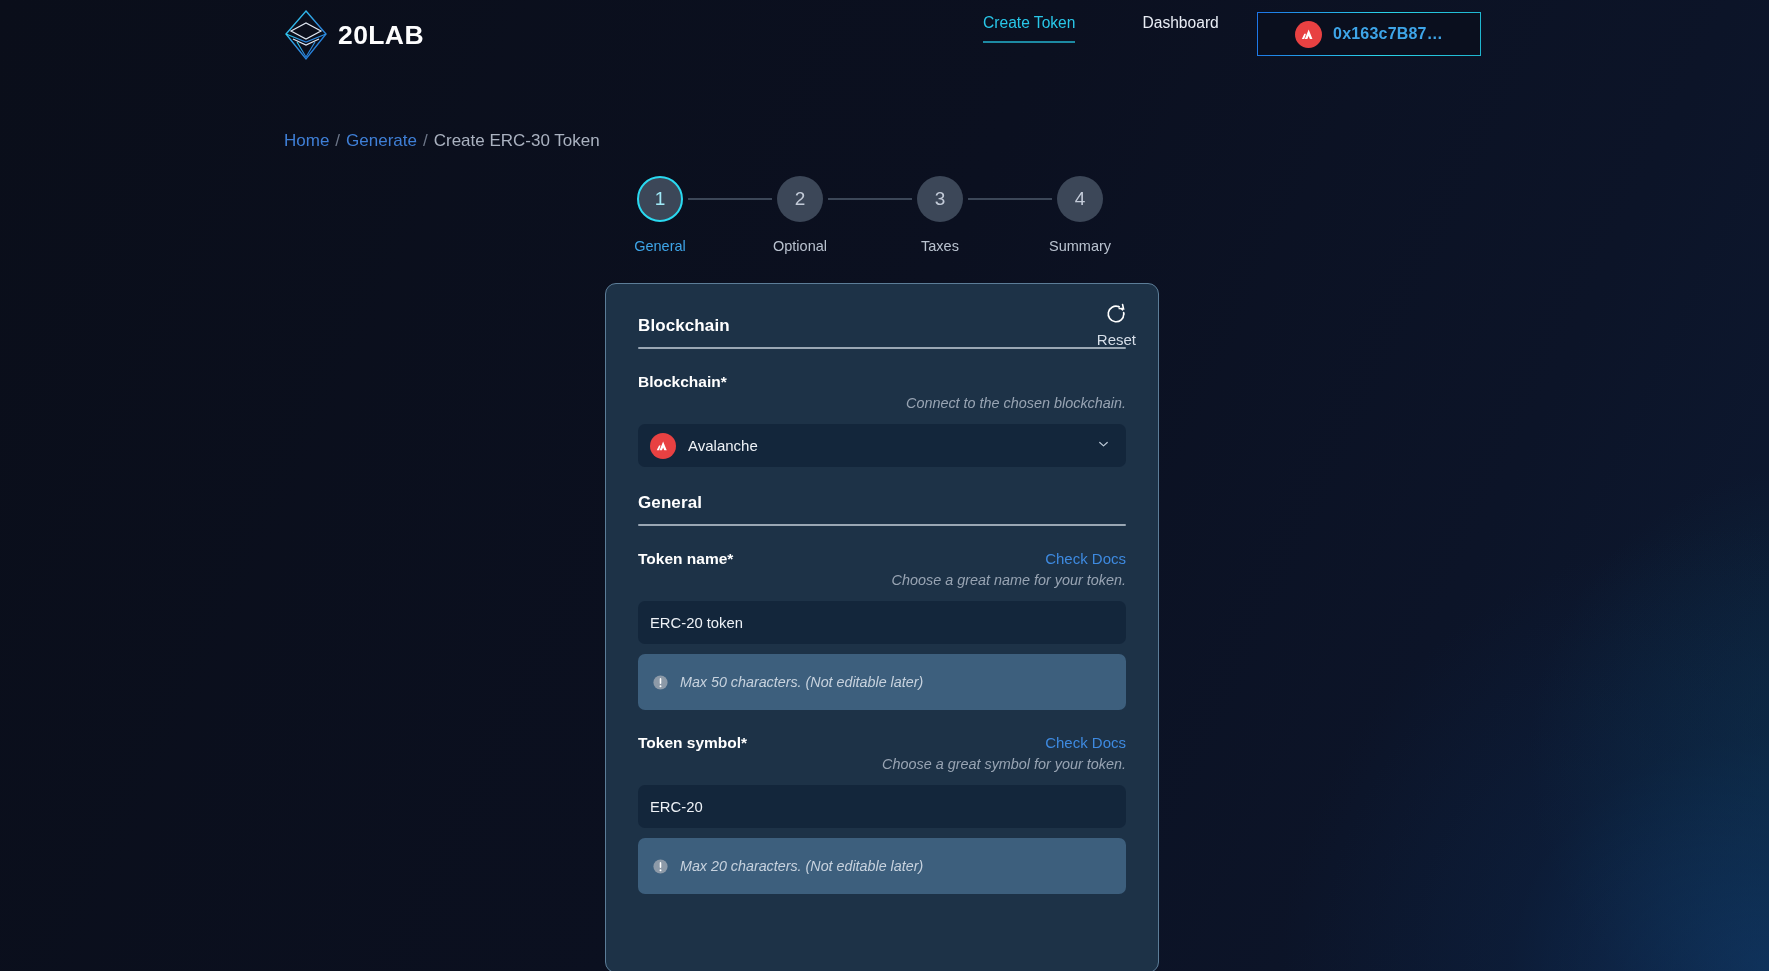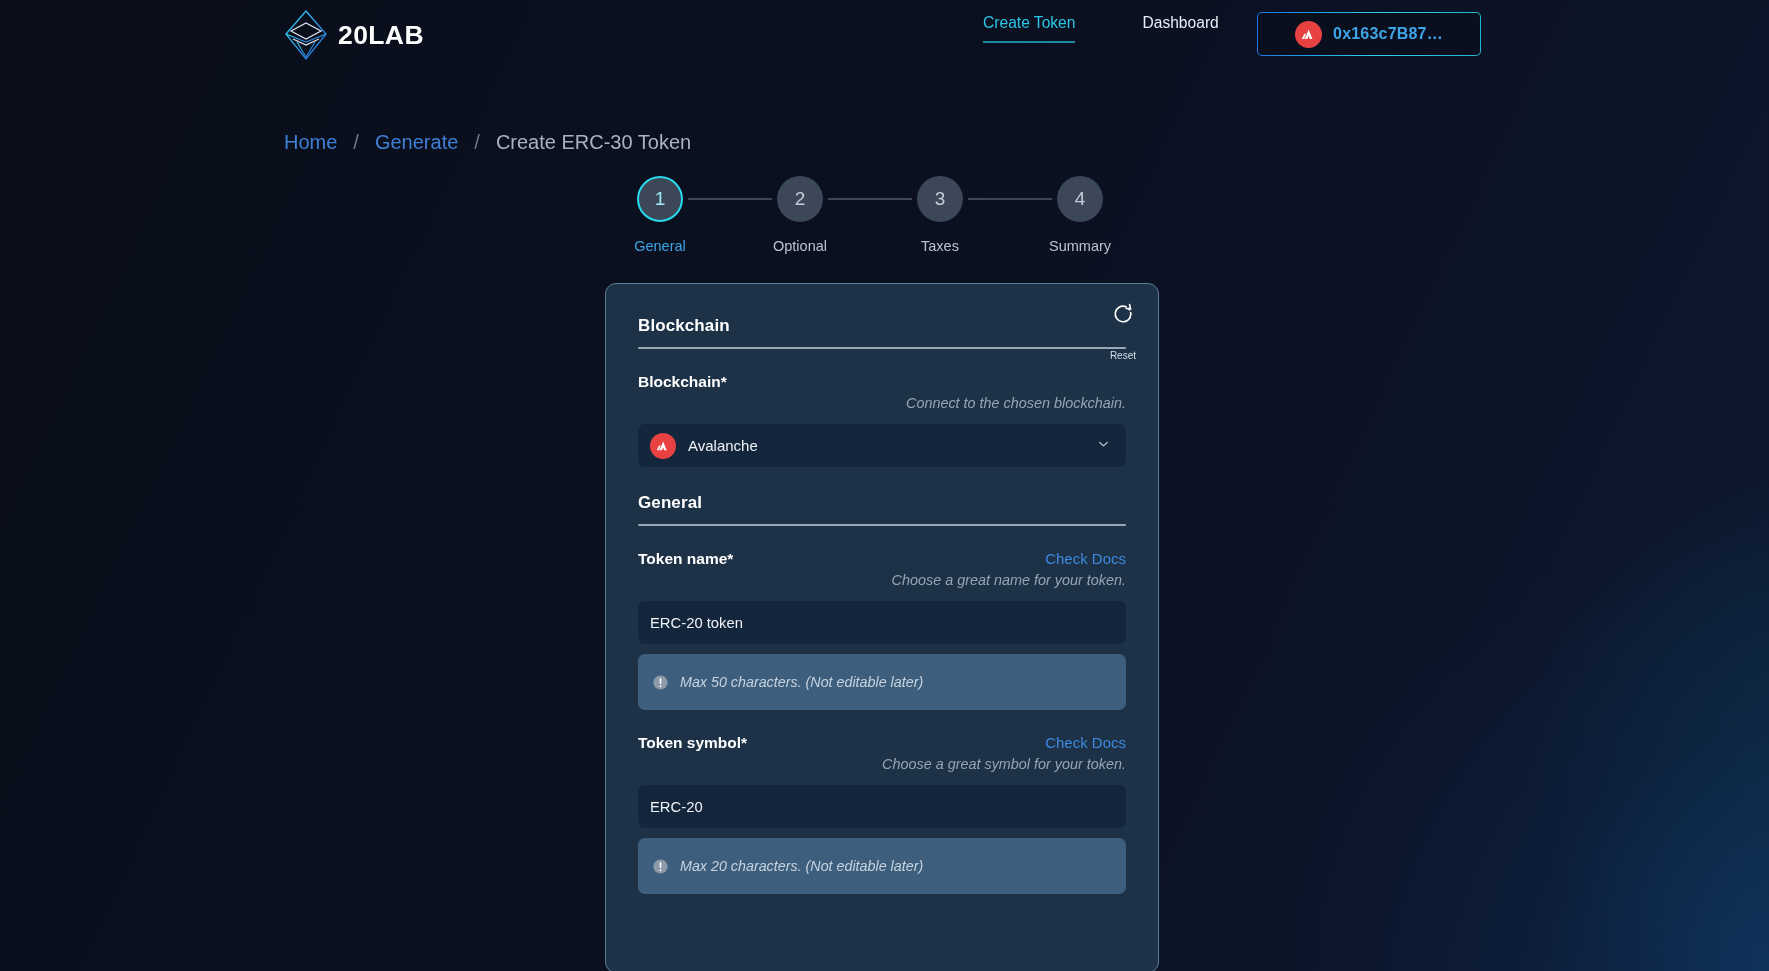--- a/index.html
+++ b/index.html
@@ -44,21 +44,21 @@
     cursor: pointer; white-space: nowrap;
   }
   .nav-link.active {
     color: #28c7e8;
     border-bottom: 2px solid #1d8aa3;
   }
   .nav-gap { width: 43px; }
   .wallet-btn {
     position: absolute; left: 1257px; top: 12px;
     width: 224px; height: 44px;
-    border-radius: 5px;
+    border-radius: 0;
     background: #0b1020;
     border: 1.6px solid transparent;
     background-image: linear-gradient(#0a0f1e, #0a0f1e), linear-gradient(100deg, #1d74e8 0%, #2ad3e8 55%, #1fb5cf 100%);
     background-origin: border-box;
     background-clip: padding-box, border-box;
     display: flex; align-items: center; justify-content: center; gap: 11px;
     cursor: pointer;
   }
   .wallet-addr {
     font-size: 16px; font-weight: 700; color: #3ea5e8; letter-spacing: 0.2px;
@@ -68,22 +68,22 @@
     background: #e84142;
     display: flex; align-items: center; justify-content: center;
     flex: none;
   }
   .avax.sm { width: 26px; height: 26px; }
   .avax svg { display: block; }
 
   
   .breadcrumb {
     position: absolute; left: 284px; top: 131px;
-    font-size: 20px; color: #9aa3b2;
-    display: flex; align-items: center; gap: 16px;
+    font-size: 17px; color: #9aa3b2;
+    display: flex; align-items: center; gap: 6px;
   }
   .crumb-link { color: #3f7fd6; cursor: pointer; }
   .crumb-sep { color: #6d7688; }
   .crumb-cur { color: #aab2c0; }
 
   
   .stepper {
     position: absolute; left: 632px; top: 176px;
     display: flex; align-items: flex-start;
   }
@@ -118,21 +118,21 @@
     border-radius: 11px;
     overflow: hidden;
   }
   .card-inner { padding: 0 32px; position: relative; }
 
   .reset-btn {
     position: absolute; right: 22px; top: 19px;
     display: flex; flex-direction: column; align-items: center; gap: 2px;
     cursor: pointer;
   }
-  .reset-label { font-size: 10px; color: #d7dfe9; margin-top: 19px; }
+  .reset-label { font-size: 15px; color: #d7dfe9; }
 
   .section-title {
     font-size: 17px; font-weight: 700; color: #ffffff;
     letter-spacing: 0.1px;
   }
   .section-rule {
     height: 2.2px; background: #9aa7b4; border-radius: 2px; margin-top: 11px;
   }
 
   .field { margin-top: 24px; text-align: right; }

